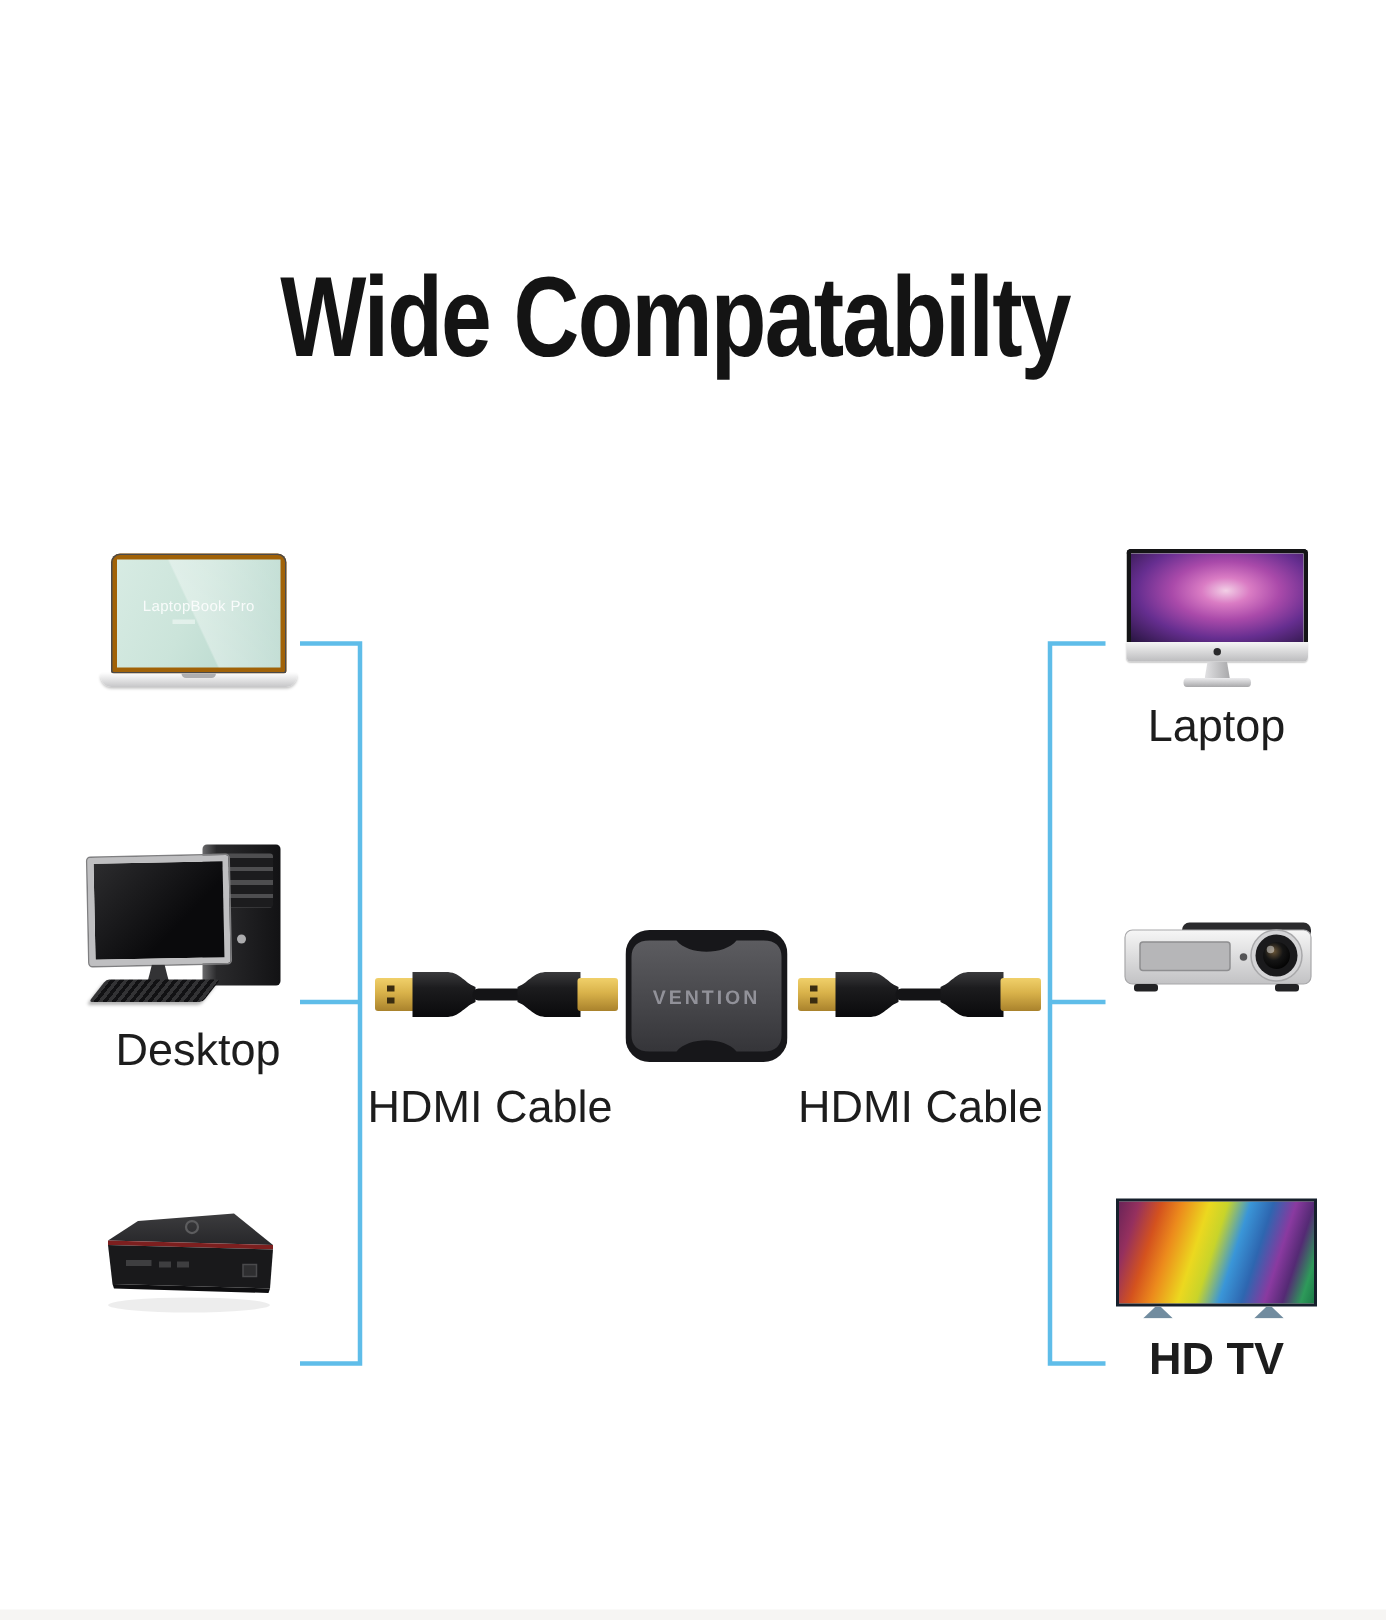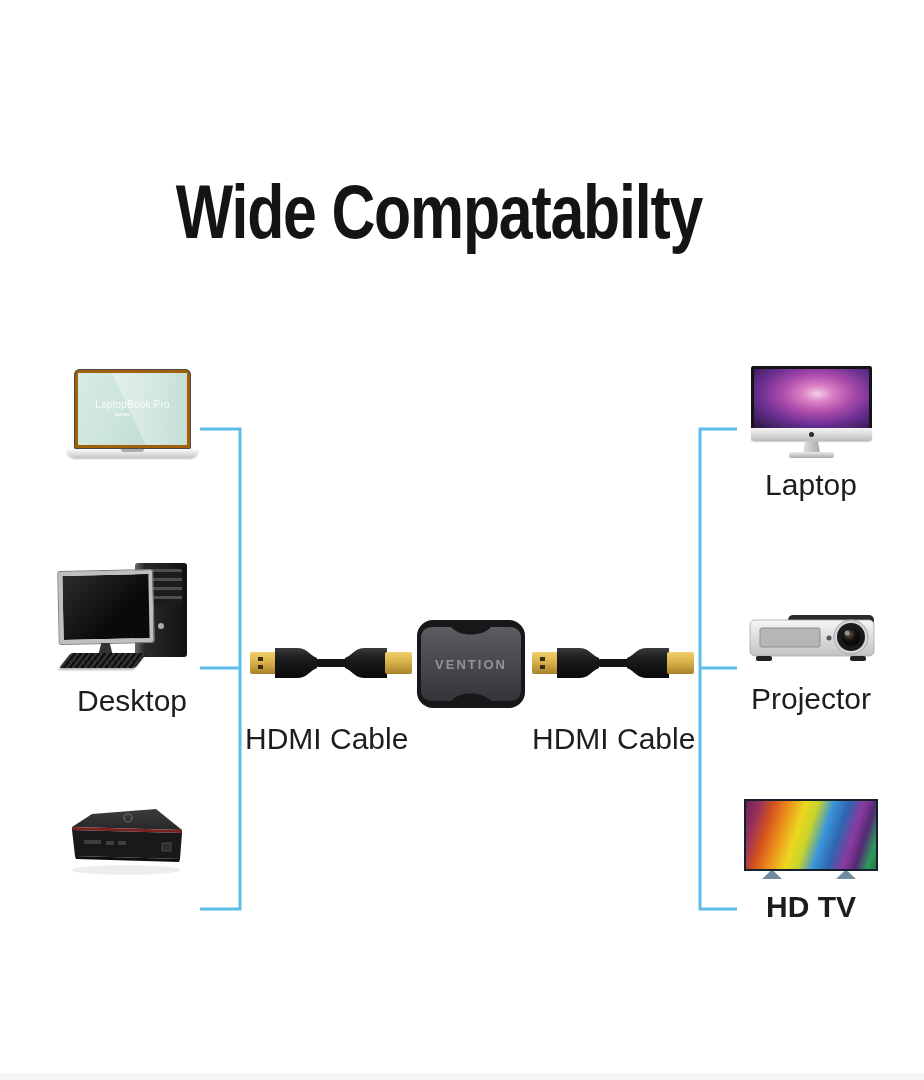--- a/index.html
+++ b/index.html
@@ -1,20 +1,20 @@
 <!DOCTYPE html>
 <html><head>
 <meta charset="utf-8">
 <style>
   * { margin:0; padding:0; box-sizing:border-box; }
   body { background:#ffffff; font-family:"Liberation Sans", sans-serif; }
   .canvas { position:relative; width:924px; height:1080px; background:#ffffff; overflow:hidden; margin:0 auto; }
 
   
-  .title-wrap { position:absolute; top:172px; left:5px; width:868px; text-align:center; }
+  .title-wrap { position:absolute; top:172px; left:16px; width:868px; text-align:center; }
   .title { display:inline-block; font-size:76px; font-weight:700; color:#141414; letter-spacing:-1.5px; transform:scaleX(0.80); transform-origin:center; white-space:nowrap; line-height:1.05; }
 
   
   .dev-label { position:absolute; color:#1d1d1d; font-size:30px; text-align:center; white-space:nowrap; }
 
   
   .lines { position:absolute; left:0; top:0; }
 
   
   .laptop { position:absolute; left:67px; top:369px; width:131px; height:90px; }
@@ -186,21 +186,20 @@
     <rect x="2" y="16" width="124" height="36" rx="5" fill="url(#projBody)" stroke="#a8a8aa" stroke-width="0.8"></rect>
     <rect x="12" y="24" width="60" height="19" rx="2" fill="#b6b6b8" stroke="#8e8e90" stroke-width="1"></rect>
     <circle cx="81" cy="34" r="2.5" fill="#555557"></circle>
     <circle cx="103" cy="33" r="17" fill="#d4d4d6" stroke="#a8a8aa" stroke-width="1"></circle>
     <circle cx="103" cy="33" r="14" fill="#1a1a1c"></circle>
     <circle cx="103" cy="33" r="9" fill="url(#lensGlass)"></circle>
     <circle cx="99" cy="29" r="2.5" fill="#ffffff" opacity="0.45"></circle>
     <rect x="8" y="52" width="16" height="5" rx="2" fill="#222224"></rect>
     <rect x="102" y="52" width="16" height="5" rx="2" fill="#222224"></rect>
   </svg>
-  <div class="dev-label" style="left:741px; top:682px; width:140px;">Projector</div>
 
   <div class="hdtv">
     <div class="scr"></div>
     <div class="foot l"></div>
     <div class="foot r"></div>
   </div>
   <div class="dev-label" style="left:741px; top:890px; width:140px;font-weight:bold;">HD TV</div>
 
   <div style="position:absolute; left:0; bottom:0; width:924px; height:7px; background:#f6f5f3;"></div>
 </div>

